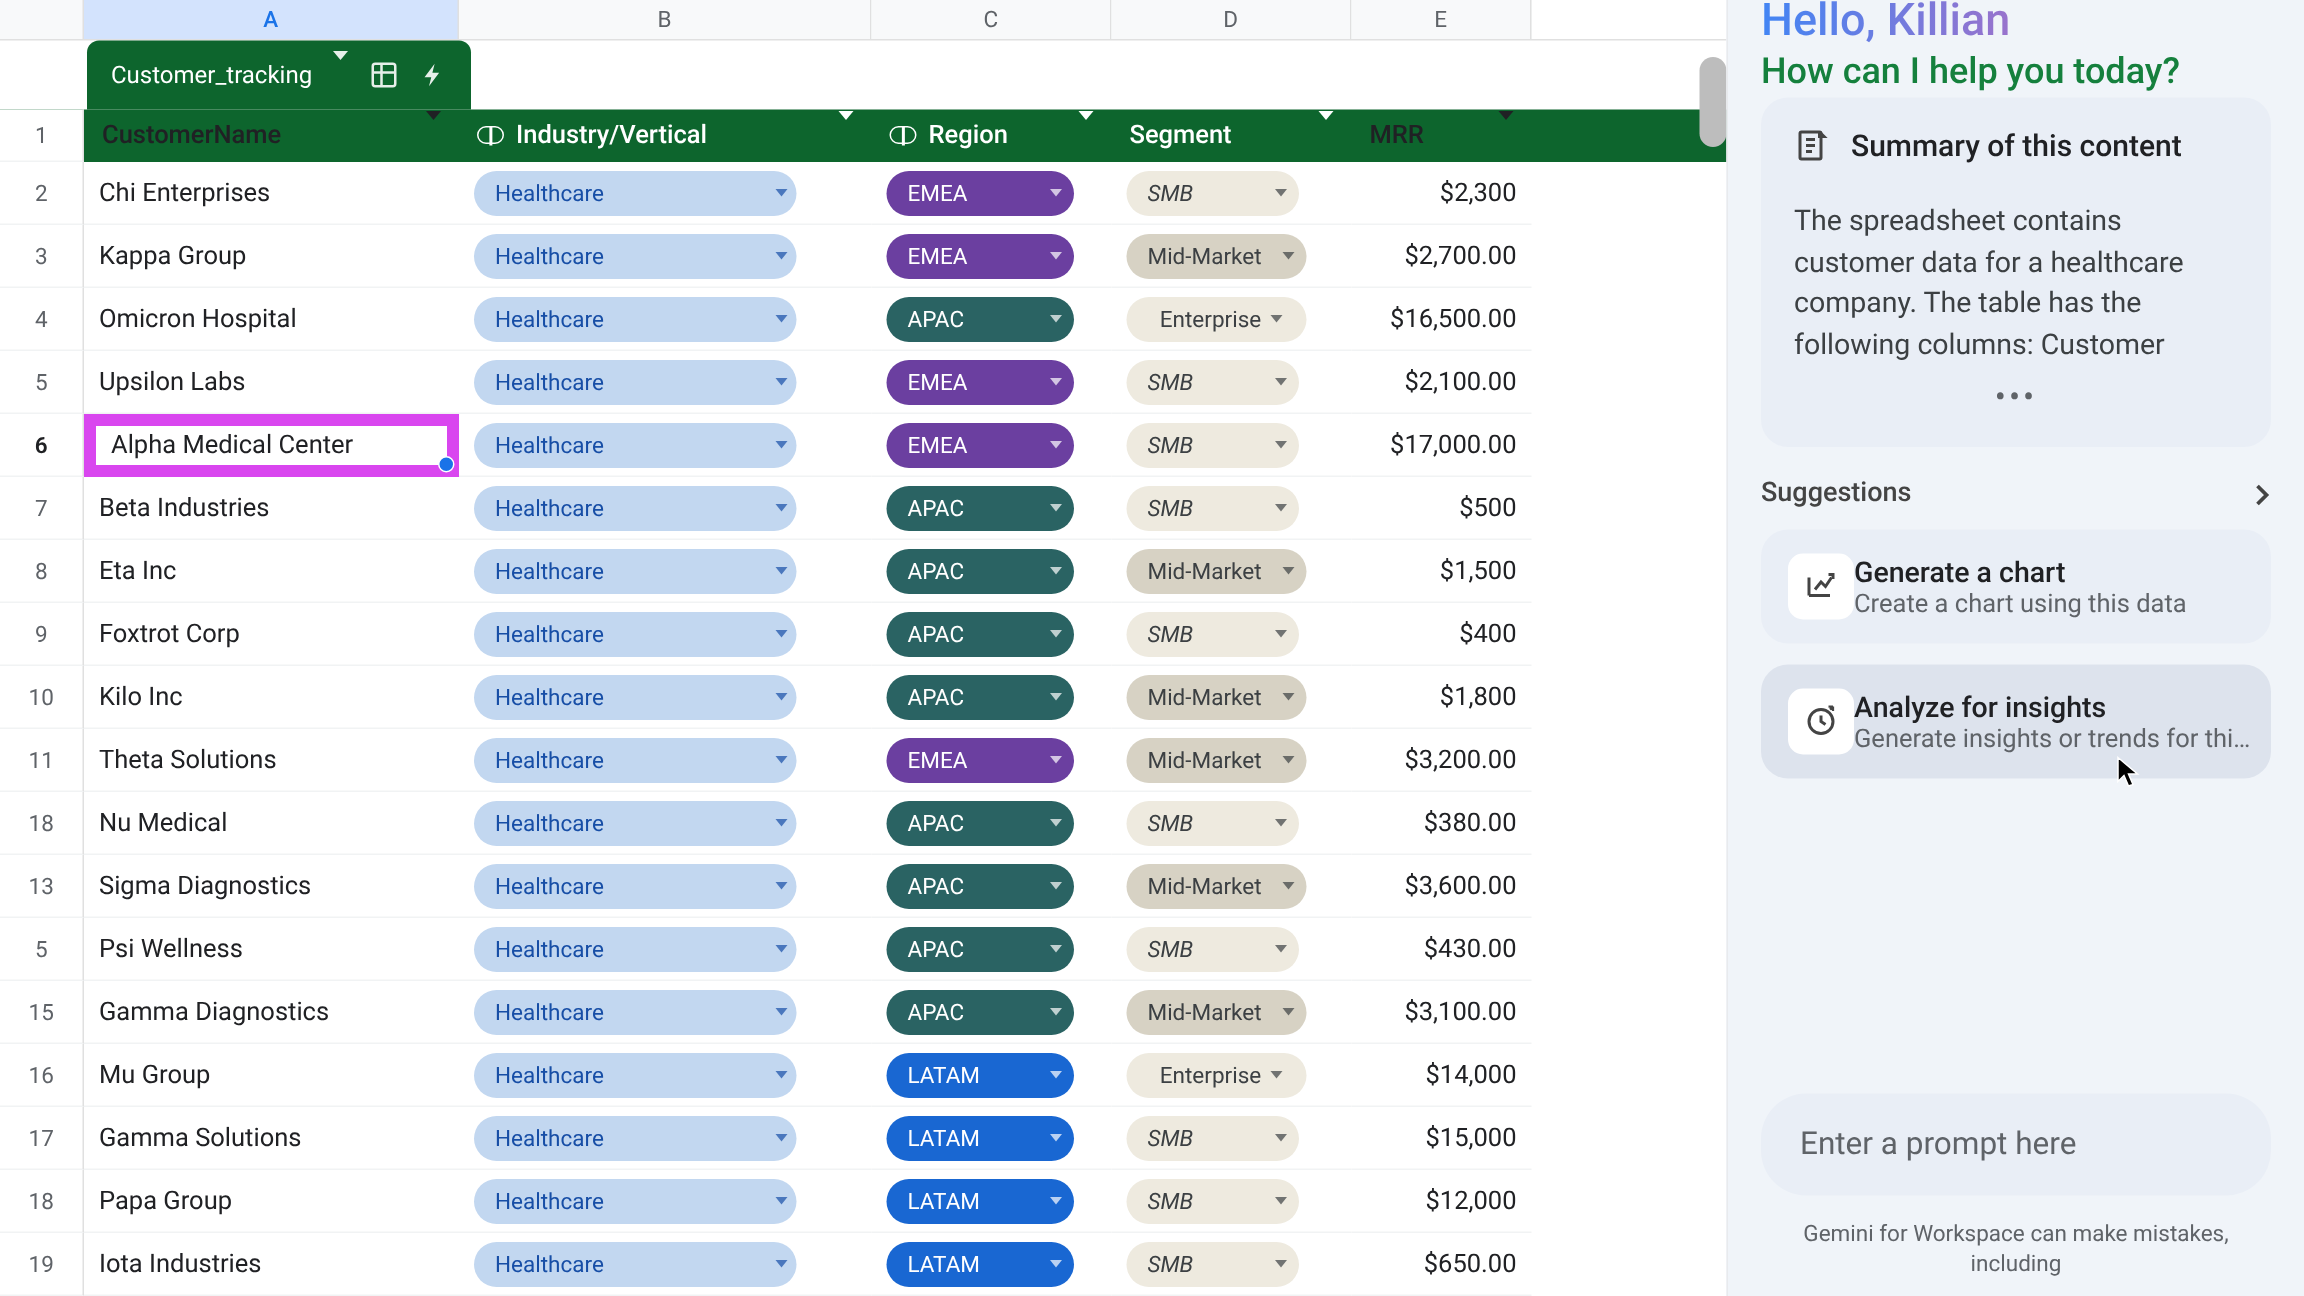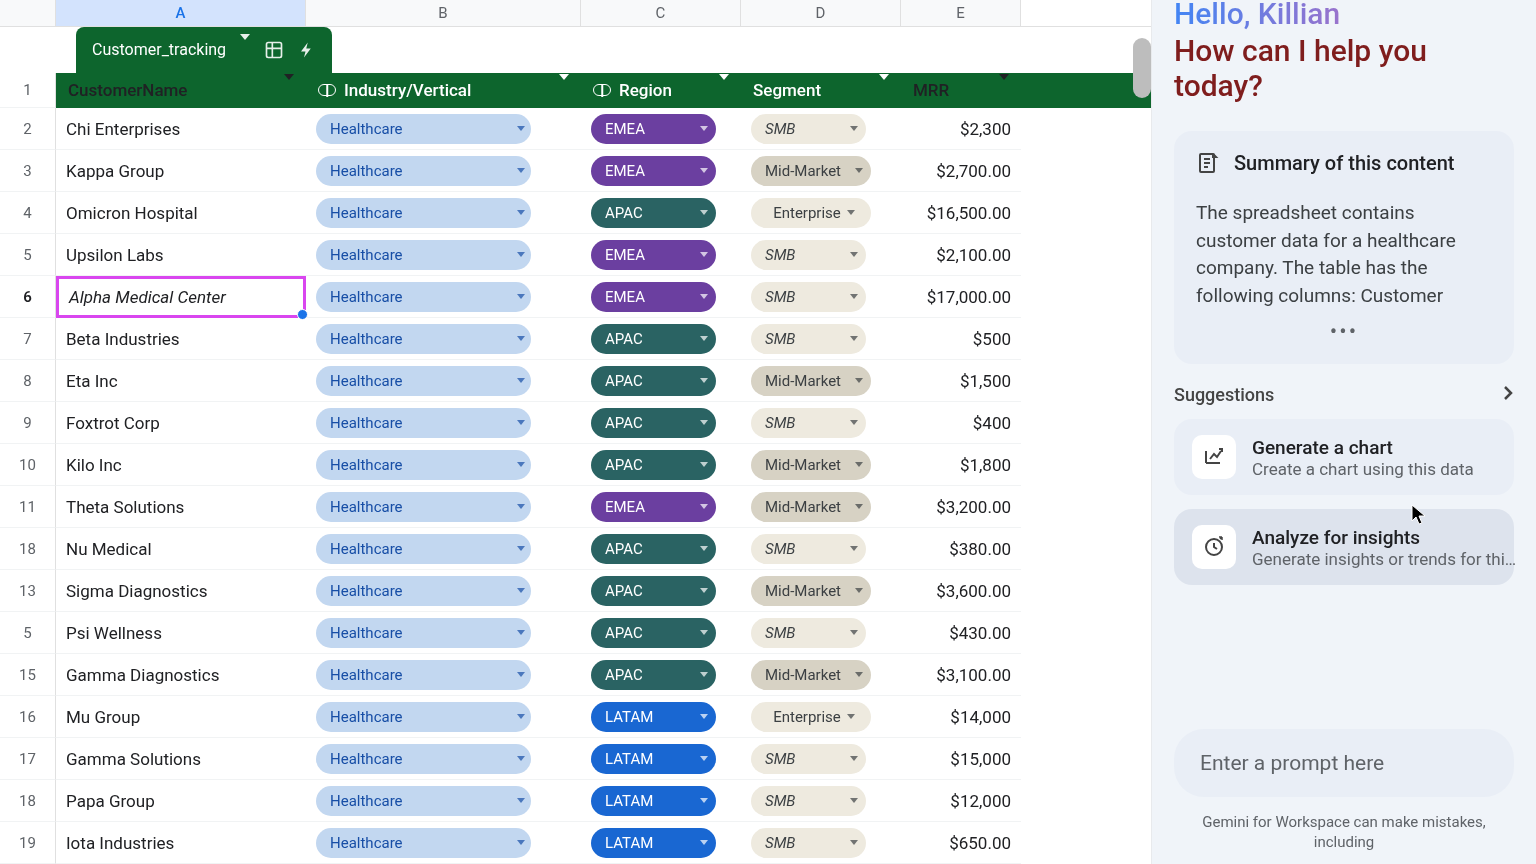--- a/index.html
+++ b/index.html
@@ -6,39 +6,39 @@
 body { background: #fff; display: flex; width: 1536px; height: 864px; overflow: hidden; }
 
 .spreadsheet { flex: 1; display: flex; flex-direction: column; position: relative; }
 
 .col-headers { display: flex; height: 32px; border-bottom: 1px solid #e0e0e0; }
 .corner { width: 56px; background: #f8f9fa; border-right: 1px solid #e0e0e0; }
 .col-header { background: #f8f9fa; border-right: 1px solid #e0e0e0; display: flex; align-items: center; justify-content: center; color: #5f6368; font-size: 15px; font-weight: 400; }
 .col-header.selected { background: #d3e3fd; color: #1a73e8; font-weight: 500; }
 .col-a { width: 250px; } .col-b { width: 275px; } .col-c { width: 160px; } .col-d { width: 160px; } .col-e { width: 120px; }
 
-.table-tab { display: flex; align-items: center; height: 48px; margin-left: 18px; }
+.table-tab { display: flex; align-items: center; height: 48px; }
 .row-num-tab { width: 56px; }
 .tab-chip { background: #0d652d; color: #fff; display: flex; align-items: center; border-radius: 8px 8px 0 0; height: 46px; padding: 0 16px; gap: 14px; margin-left: 2px; }
 .tab-icon { color: #fff; opacity: 0.9; }
 
 .data-row { display: flex; height: 42px; align-items: stretch; }
 .row-num { width: 56px; background: #fff; border-right: 1px solid #e0e0e0; border-bottom: 1px solid #f1f3f4; display: flex; align-items: center; justify-content: center; color: #5f6368; font-size: 15px; }
 .row-num.active { background: #fff; font-weight: 600; color: #202124; }
 
 .header-row { background: #0d652d; }
 .header-cell { color: #fff; display: flex; align-items: center; padding: 0 12px; font-size: 17px; font-weight: 500; gap: 8px; position: relative; }
 .header-cell .dd { margin-left: auto; }
 
 .cell { display: flex; align-items: center; padding: 0 10px; border-bottom: 1px solid #f1f3f4; position: relative; }
 .c-a { width: 250px; } .c-b { width: 275px; } .c-c { width: 160px; } .c-d { width: 160px; } .c-e { width: 120px; }
 .c-a { font-size: 17px; color: #202124; }
 .c-e { justify-content: flex-end; font-size: 17px; color: #202124; }
 
-.selected-cell { border: 3px solid #d946ef; background: #fff; font-style: italic; }
+.selected-cell { border: 8px solid #d946ef; background: #fff; }
 .selected-cell::after { content: ''; position: absolute; right: -5px; bottom: -5px; width: 9px; height: 9px; background: #1a73e8; border-radius: 50%; border: 1px solid #fff; }
 
 .chip { display: inline-flex; align-items: center; border-radius: 18px; height: 30px; padding: 0 10px 0 14px; font-size: 15px; gap: 6px; }
 .chip-healthcare { background: #c2d7f0; color: #174ea6; width: 215px; justify-content: space-between; padding-right: 6px; }
 .chip-emea { background: #6b3fa0; color: #fff; width: 125px; justify-content: space-between; padding-right: 8px; }
 .chip-apac { background: #2a6363; color: #fff; width: 125px; justify-content: space-between; padding-right: 8px; }
 .chip-latam { background: #1967d2; color: #fff; width: 125px; justify-content: space-between; padding-right: 8px; }
 .chip-smb { background: #eeeadf; color: #3c4043; width: 115px; justify-content: space-between; padding-right: 8px; font-style: italic; }
 .chip-mid { background: #d7d2c4; color: #3c4043; width: 120px; justify-content: space-between; padding-right: 8px; }
 .chip-ent { background: #eeeadf; color: #3c4043; width: 120px; justify-content: center; padding-right: 8px; }
@@ -47,31 +47,31 @@
 .dd-arrow-s { width: 0; height: 0; border-left: 4px solid transparent; border-right: 4px solid transparent; border-top: 5px solid currentColor; opacity: 0.7; }
 
 .pill-icon { width: 18px; height: 12px; border: 1.5px solid #fff; border-radius: 7px; position: relative; }
 .pill-icon::after { content:''; position:absolute; left:50%; top:-1.5px; bottom:-1.5px; width:1.5px; background:#fff; transform:translateX(-50%); }
 
 .vscroll { position: absolute; right: 0; top: 38px; width: 18px; height: 60px; background: #bdbdbd; border-radius: 9px; }
 
 
 .side-panel { width: 385px; background: #f0f4f9; padding: 0 22px; display: flex; flex-direction: column; border-left: 1px solid #e8eaed; position: relative; }
 .hello { font-size: 30px; font-weight: 500; background: linear-gradient(90deg, #4285f4, #9b72cb, #d96570); -webkit-background-clip: text; background-clip: text; color: transparent; margin-top: -4px; }
-.help { font-size: 30px; font-weight: 500; color: #7f1d1d; margin-top: 2px; margin-bottom: 28px; }
+.help { font-size: 24px; font-weight: 500; color: #15803d; margin-top: 2px; margin-bottom: 4px; }
 
 .card { background: #e9eef6; border-radius: 18px; padding: 20px 22px; margin-bottom: 20px; }
 .card-title-row { display: flex; align-items: center; gap: 14px; margin-bottom: 24px; }
 .card-title { font-size: 20px; font-weight: 500; color: #202124; }
 .card-body { font-size: 19px; color: #3c4043; line-height: 1.45; max-height: 114px; overflow: hidden; }
 .more-dots { text-align: center; color: #5f6368; font-size: 22px; letter-spacing: 2px; margin-top: 6px; }
 
-.suggest-head { display: flex; align-items: flex-start; justify-content: space-between; font-size: 18px; color: #444; font-weight: 500; margin-bottom: 14px; }
-
-.suggest-card { background: #e9eef6; border-radius: 18px; padding: 16px 18px; margin-bottom: 14px; display: flex; gap: 16px; align-items: center; }
+.suggest-head { display: flex; align-items: flex-end; justify-content: space-between; font-size: 18px; color: #444; font-weight: 500; margin-bottom: 14px; }
+
+.suggest-card { background: #e9eef6; border-radius: 18px; padding: 16px 18px; margin-bottom: 14px; display: flex; align-items: center; }
 .suggest-card.hover { background: #dde3ed; }
 .suggest-icon { width: 44px; height: 44px; background: #fff; border-radius: 10px; display: flex; align-items: center; justify-content: center; flex-shrink: 0; }
 .suggest-title { font-size: 19px; font-weight: 500; color: #202124; }
 .suggest-sub { font-size: 17px; color: #5f6368; white-space: nowrap; overflow: hidden; text-overflow: ellipsis; max-width: 290px; }
 
 .prompt-area { margin-top: auto; padding-bottom: 12px; }
 .prompt-box { background: #e9eef6; border-radius: 30px; padding: 22px 26px; font-size: 21px; color: #5f6368; }
 .disclaimer { font-size: 15px; color: #5f6368; text-align: center; margin-top: 16px; line-height: 1.3; }
 
 .cursor { position: absolute; pointer-events: none; }

